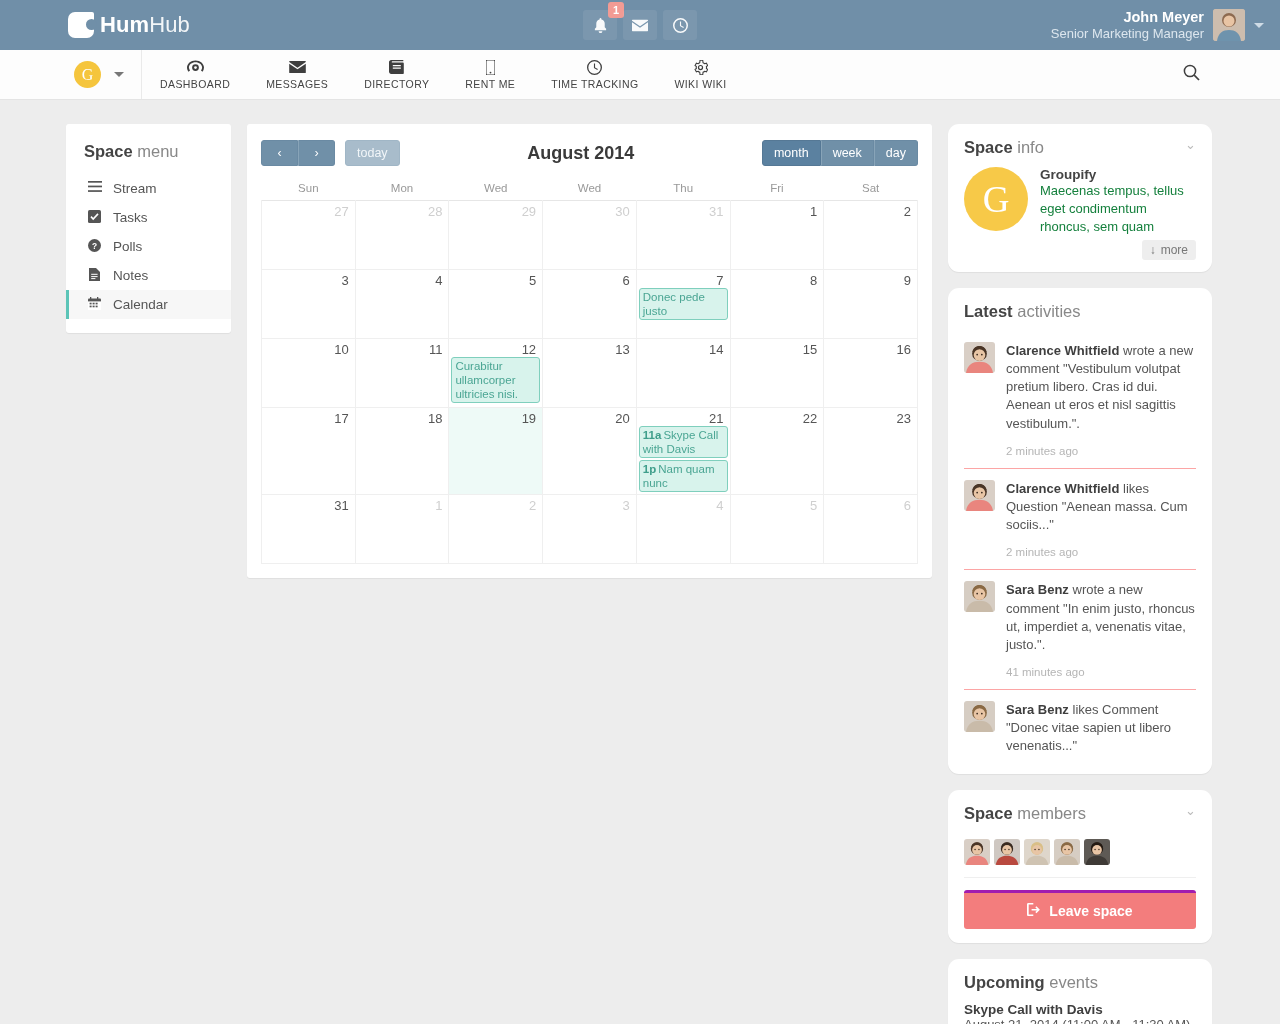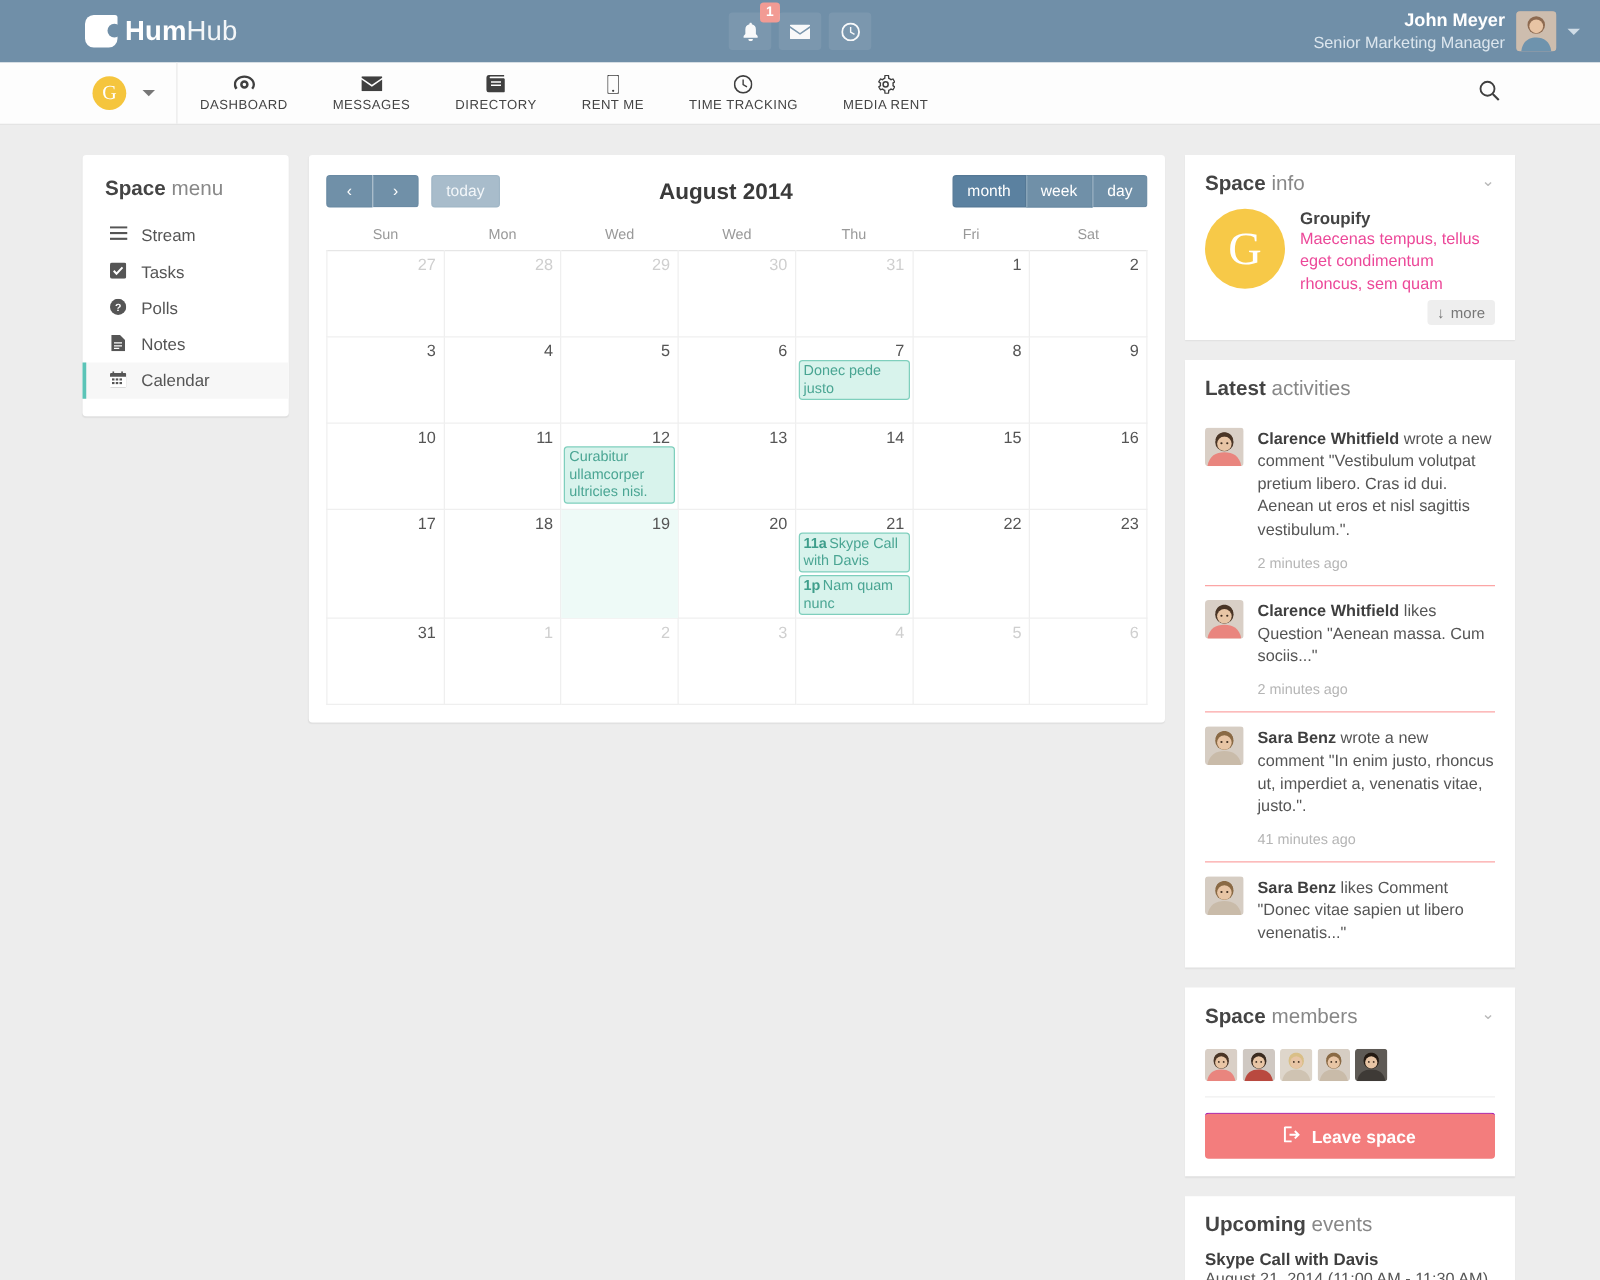--- a/index.html
+++ b/index.html
@@ -185,41 +185,41 @@
     background: #d8f3ec; border: 1px solid #7fcfbd;
     color: #4aa593; font-size: 11.5px; line-height: 14px;
     border-radius: 3px; padding: 1px 3px; margin-bottom: 2px;
     cursor: pointer; overflow: hidden;
   }
   .event .etime { font-weight: bold; color: #3f9e8b; margin-right: 2px; }
 
   
   .rightcol { width: 264px; flex-shrink: 0; display: flex; flex-direction: column; gap: 16px; }
   .card {
-    background: #fff; border-radius: 0;
+    background: #fff; border-radius: 11px;
     box-shadow: 0 1px 1px rgba(0,0,0,.06); padding: 14px 16px 14px 16px;
     position: relative;
   }
   .card-head {
     font-size: 16.5px; margin-bottom: 10px; display: flex;
     justify-content: space-between; align-items: flex-start;
   }
   .card-head b { color: #444; }
   .card-head span.light { color: #888; font-weight: normal; }
   .collapse-caret { color: #bbb; font-size: 13px; cursor: pointer; line-height: 1; }
 
   .space-info-body { display: flex; gap: 12px; }
   .space-big-ava {
     width: 64px; height: 64px; border-radius: 50%;
     background: #f7c948; color: #fff; font-size: 37px;
     display: flex; align-items: center; justify-content: center;
     flex-shrink: 0; font-family: "Liberation Serif", serif;
   }
   .space-name { font-weight: bold; font-size: 13.5px; color: #444; }
-  .space-desc { font-size: 13px; color: #ec4899; line-height: 1.38; }
+  .space-desc { font-size: 13px; color: #15803d; line-height: 1.38; }
   .more-btn {
     position: absolute; right: 16px; bottom: 12px;
     background: #eeeeee; color: #777; font-size: 12px;
     padding: 3px 8px; border-radius: 3px; cursor: pointer;
     display: flex; align-items: center; gap: 5px;
   }
 
   .act-item {
     display: flex; gap: 11px; padding: 11px 0;
     border-bottom: 1px solid #fca5a5;
@@ -231,21 +231,21 @@
   }
   .act-text { font-size: 13px; color: #555; line-height: 1.4; }
   .act-text b { color: #3f3f3f; }
   .act-time { font-size: 11.5px; color: #b5b5b5; margin-top: 12px; }
 
   .member-row { display: flex; gap: 4px; padding: 6px 0 12px 0; }
   .member-ava { width: 26px; height: 26px; border-radius: 3px; overflow: hidden; }
   .leave-btn {
     background: #f37d7d; color: #fff; border: none; width: 100%;
     border-radius: 3px; padding: 10px 0; font-size: 14px;
-    font-weight: bold; cursor: pointer; border-top: 1px solid #a21caf;
+    font-weight: bold; cursor: pointer; border-top: 3px solid #a21caf;
     display: flex; align-items: center; justify-content: center; gap: 8px;
     font-family: "Liberation Sans", sans-serif;
   }
   .leave-sep { border-top: 1px solid #efefef; margin-bottom: 12px; }
 
   .up-title { font-weight: bold; font-size: 13.5px; color: #3f3f3f; margin-top: 4px; }
   .up-when { font-size: 13px; color: #555; }
 
   
   .ph { width: 100%; height: 100%; display: block; }
@@ -347,21 +347,21 @@
         </span>
       <span class="ni-label">TIME TRACKING</span>
     </div>
     <div class="nav-item">
       <span class="ni-icon">
           <svg width="15" height="15" viewBox="0 0 16 16">
             <path d="M8 5.2a2.8 2.8 0 1 0 0 5.6 2.8 2.8 0 0 0 0-5.6zm0 4.3a1.5 1.5 0 1 1 0-3 1.5 1.5 0 0 1 0 3z"></path>
             <path d="M14.4 8c0-.4 0-.8-.1-1.1l1.4-1-1.4-2.5-1.7.6a6 6 0 0 0-1.9-1.1L10.4.3H7.5l-.3 2.6a6 6 0 0 0-1.9 1.1l-1.7-.6L2.2 5.9l1.4 1a6 6 0 0 0 0 2.2l-1.4 1 1.4 2.5 1.7-.6c.6.5 1.2.9 1.9 1.1l.3 2.6h2.9l.3-2.6c.7-.2 1.3-.6 1.9-1.1l1.7.6 1.4-2.5-1.4-1c.1-.3.1-.7.1-1.1z" fill="none" stroke="#3f3f3f" stroke-width="1.15"></path>
           </svg>
         </span>
-      <span class="ni-label">MEDIA RENT</span>
+      <span class="ni-label">WIKI WIKI</span>
     </div>
   </div>
   <div class="search-btn">
     <span><svg width="17" height="17" viewBox="0 0 17 17">
           <circle cx="7" cy="7" r="5.6" fill="none" stroke="#3f3f3f" stroke-width="1.5"></circle>
           <line x1="11.2" y1="11.2" x2="16" y2="16" stroke="#3f3f3f" stroke-width="1.7"></line>
         </svg></span>
   </div>
 </div>
 

